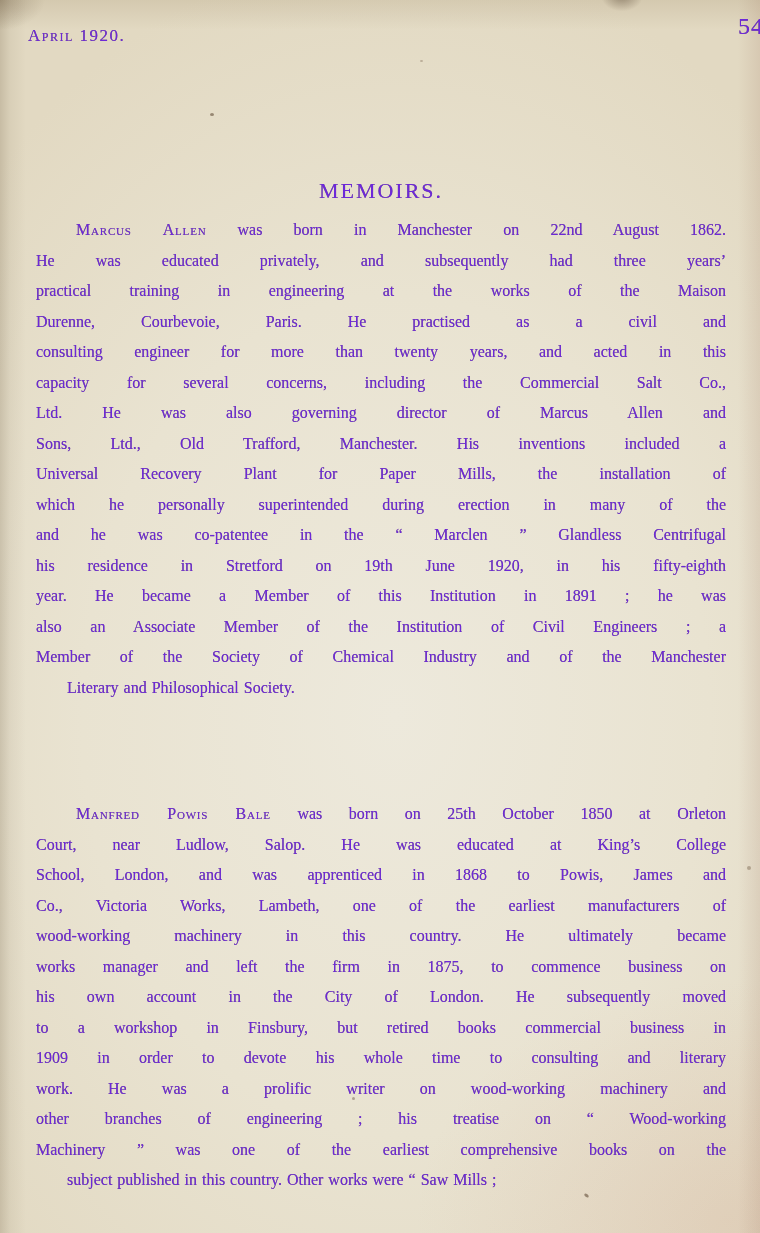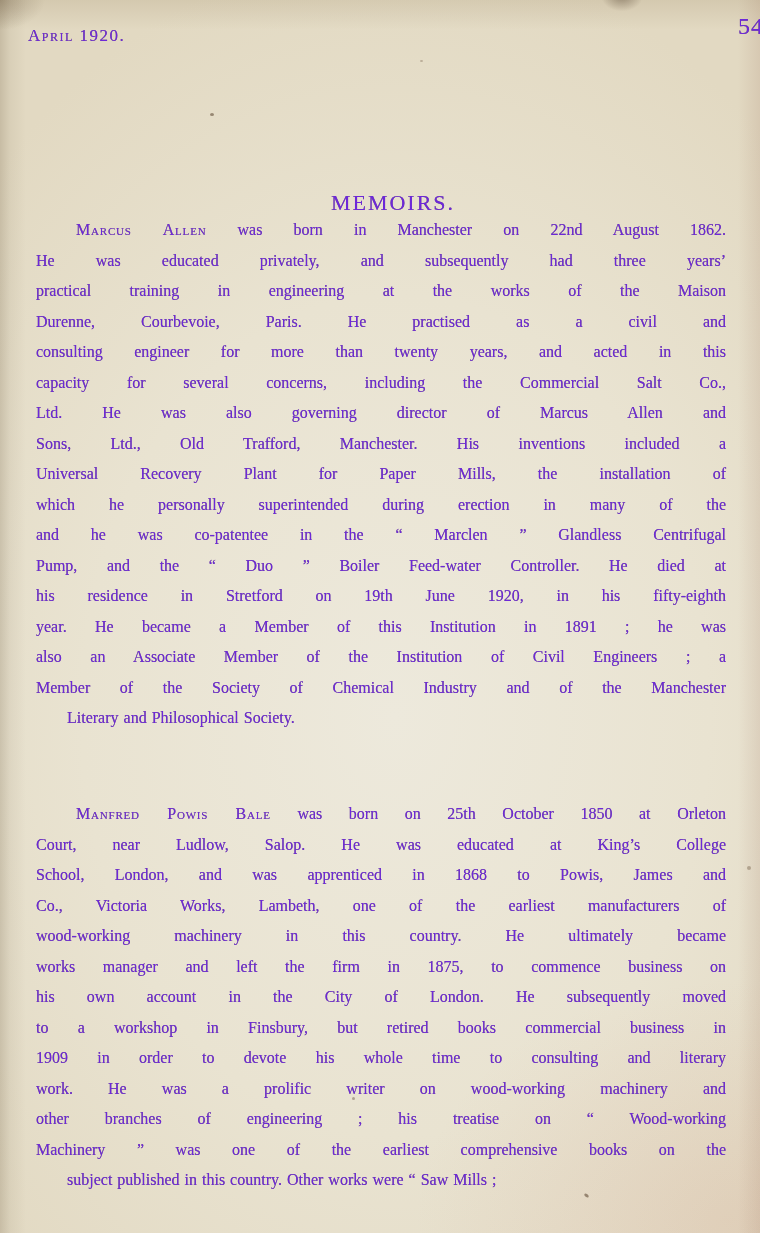--- a/index.html
+++ b/index.html
@@ -46,21 +46,21 @@
     top: 13px;
     font-size: 24px;
     letter-spacing: 1px;
     margin-left: 48px;
   }
   .section-title {
     position: absolute;
     left: 36px;
     width: 690px;
     top: 178px;
-    margin: 12px;
+    margin: 0;
     font-size: 22px;
     font-weight: normal;
     text-align: center;
     letter-spacing: 2px;
   }
   .paragraph {
     position: absolute;
     left: 36px;
     width: 690px;
     font-size: 16px;
@@ -108,21 +108,20 @@
       <div class="line">He was educated privately, and subsequently had three years’</div>
       <div class="line">practical training in engineering at the works of the Maison</div>
       <div class="line">Durenne, Courbevoie, Paris.  He practised as a civil and</div>
       <div class="line">consulting engineer for more than twenty years, and acted in this</div>
       <div class="line">capacity for several concerns, including the Commercial Salt Co.,</div>
       <div class="line">Ltd.  He was also governing director of Marcus Allen and</div>
       <div class="line">Sons, Ltd., Old Trafford, Manchester.  His inventions included a</div>
       <div class="line">Universal Recovery Plant for Paper Mills, the installation of</div>
       <div class="line">which he personally superintended during erection in many of the</div>
       <div class="line">and he was co-patentee in the “ Marclen ” Glandless Centrifugal</div>
-      <div class="line">Pump, and the “ Duo ” Boiler Feed-water Controller.  He died at</div>
       <div class="line">his residence in Stretford on 19th June 1920, in his fifty-eighth</div>
       <div class="line">year.  He became a Member of this Institution in 1891 ; he was</div>
       <div class="line">also an Associate Member of the Institution of Civil Engineers ; a</div>
       <div class="line">Member of the Society of Chemical Industry and of the Manchester</div>
       <div class="line last-line">Literary and Philosophical Society.</div>
     </div>
 
   <div class="paragraph para-1 ink">
       <div class="line first-line"><span class="lead-name">Manfred Powis Bale</span> was born on 25th October 1850 at Orleton</div>
       <div class="line">Court, near Ludlow, Salop.  He was educated at King’s College</div>

